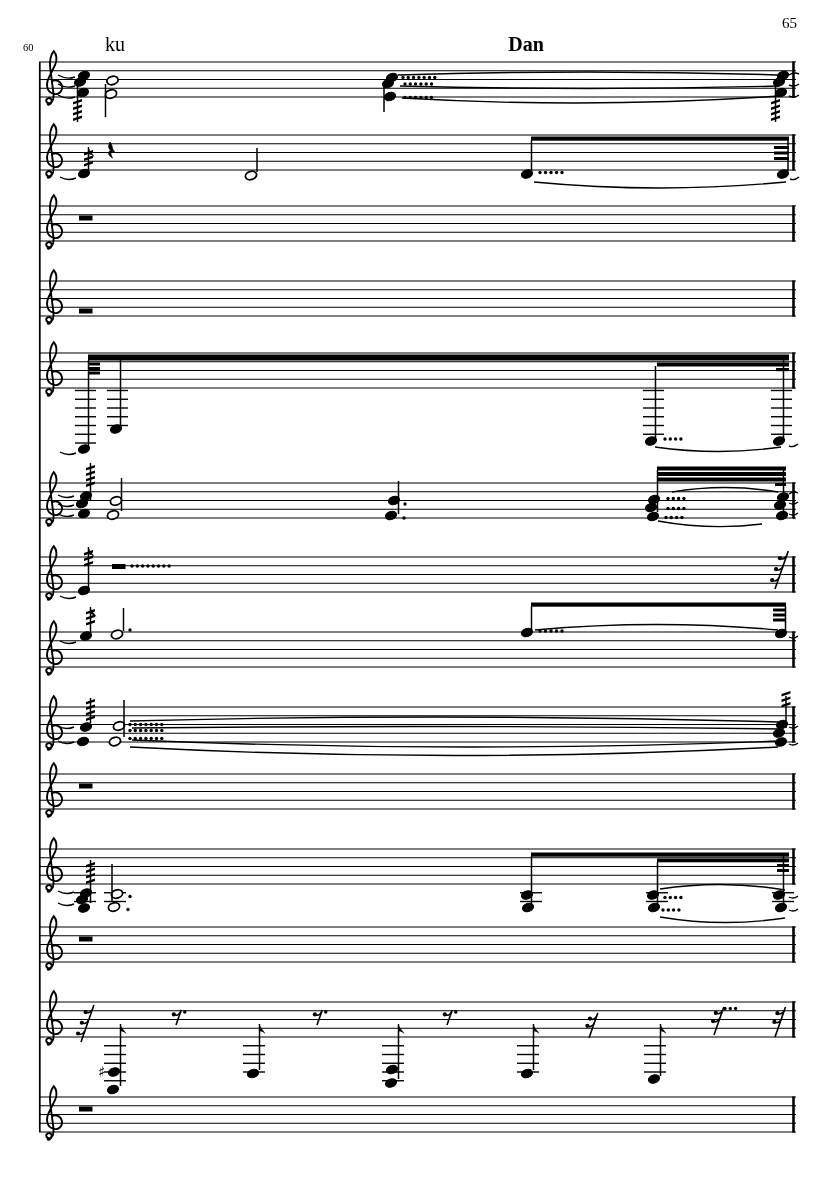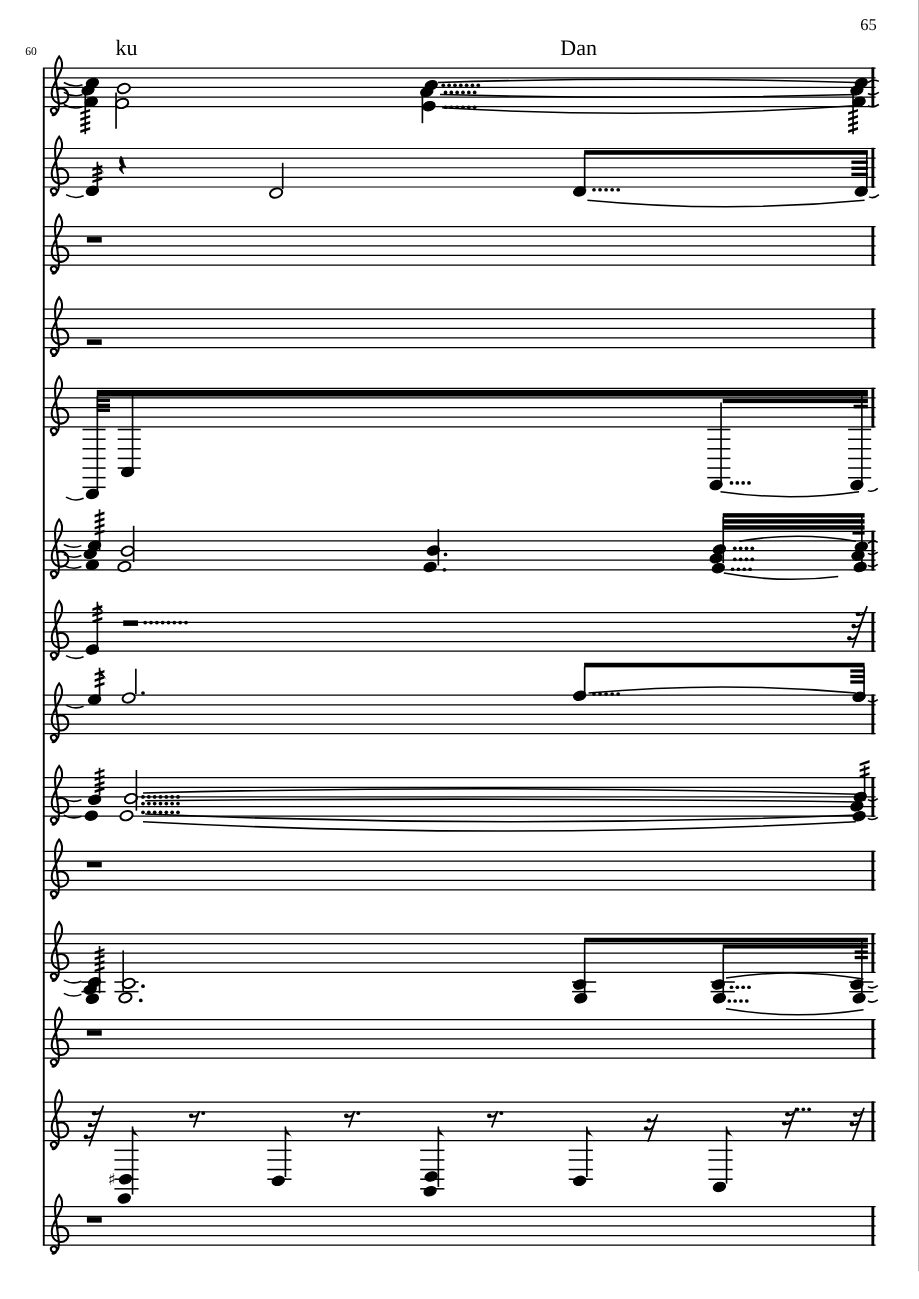--- a/index.html
+++ b/index.html
@@ -509,14 +509,14 @@
         <path d="M784.24 1010.6 Q 781.74 1015.1 778.24 1013.6" fill="none" stroke="#000000" stroke-width="1.5"></path>
         <circle cx="777.44" cy="1013.2" r="2.1" fill="#000000"></circle>
         <path d="M781.195 1019.3 Q 778.695 1023.8 775.195 1022.3" fill="none" stroke="#000000" stroke-width="1.5"></path>
         <circle cx="774.3950000000001" cy="1021.9" r="2.1" fill="#000000"></circle>
         <rect x="79" y="1106.5" width="13.5" height="5" fill="#000000"></rect>
       </g>
   </svg>
   <div class="txt page-number">65</div>
   <div class="txt measure-number">60</div>
   <div class="txt lyric" style="left: 115px; top: 33px;">ku</div>
-  <div class="txt lyric" style="left: 526px; top: 33px;">Dan</div>
+  <div class="txt lyric" style="left: 526px; top: 33px; font-weight: bold;">Dan</div>
 </div>
 
 </body></html>

